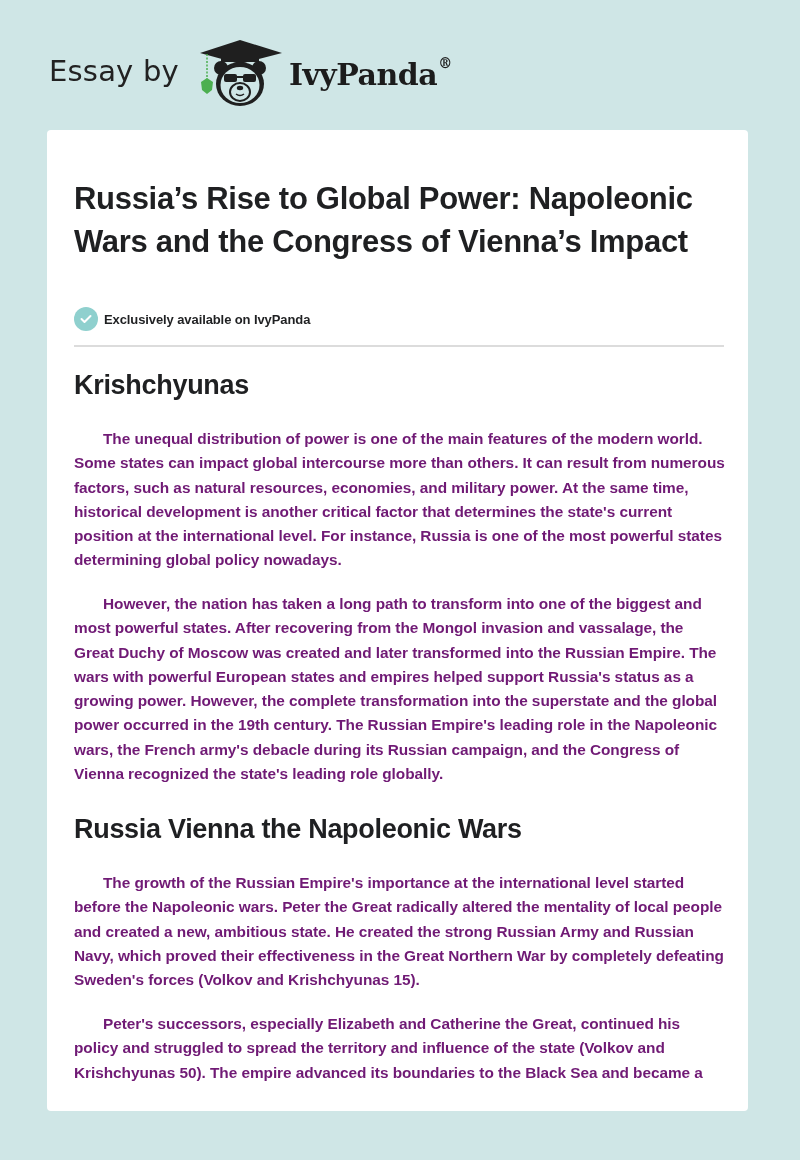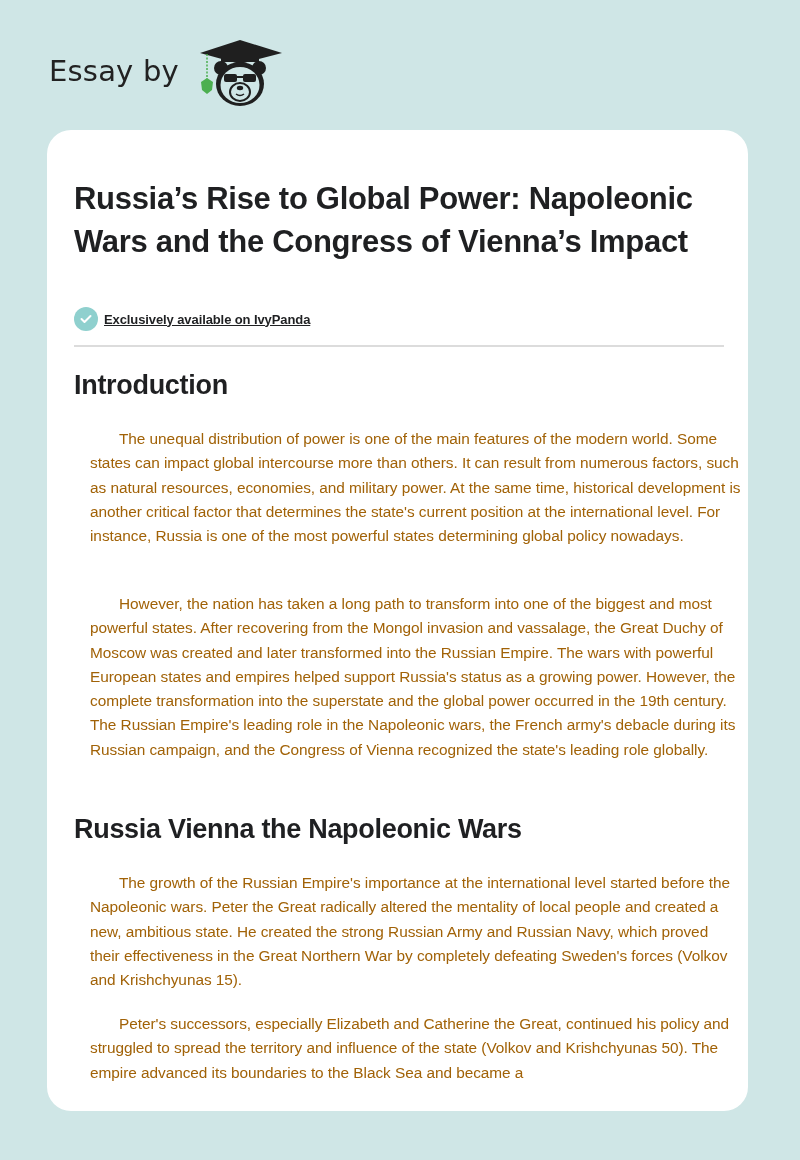--- a/index.html
+++ b/index.html
@@ -56,21 +56,21 @@
       top: -6px;
       margin-left: 1px;
     }
     .card {
       position: absolute;
       left: 47px;
       top: 130px;
       width: 701px;
       height: 981px;
       background: #ffffff;
-      border-radius: 24px;
+      border-radius: 4px;
       overflow: hidden;
       padding-left: 36px;
     }
     .card-inner {
       position: absolute;
       left: 27px;
       top: 0;
       width: 650px;
     }
     .title {
@@ -84,21 +84,20 @@
       line-height: 43px;
       color: #1f2022;
       letter-spacing: -0.3px;
     }
     .badge {
       position: absolute;
       top: 177px;
       left: 0;
       display: flex;
       align-items: center;
-      text-decoration: underline;
     }
     .badge-icon {
       width: 24px;
       height: 24px;
       border-radius: 50%;
       background: #8fd0ce;
       display: flex;
       align-items: center;
       justify-content: center;
       margin-right: 6px;
@@ -120,27 +119,28 @@
     .section-heading {
       position: absolute;
       left: 0;
       font-weight: bold;
       font-size: 27px;
       color: #1f2022;
       letter-spacing: -0.3px;
     }
     .para {
       position: absolute;
-      left: 16px;
+      left: 0;
       width: 652px;
       font-size: 15.4px;
       line-height: 24.3px;
-      color: #a16207;
+      color: #701a75;
       text-indent: 29px;
       letter-spacing: -0.05px;
+      font-weight: bold;
     }
   </style>
 </head>
 <body>
 
 <div class="header">
   <div class="brand">
     <span class="essay-by">Essay by</span>
     <span class="logo-mark">
       <svg width="86" height="72" viewBox="0 0 86 72">
@@ -159,39 +159,40 @@
 
         <rect x="27" y="38" width="13" height="8" rx="2" fill="#1f1f1f"></rect>
         <rect x="46" y="38" width="13" height="8" rx="2" fill="#1f1f1f"></rect>
         <rect x="39" y="40" width="8" height="2" fill="#1f1f1f"></rect>
 
         <ellipse cx="43" cy="56" rx="10" ry="9" fill="#cfe6e6" stroke="#1f1f1f" stroke-width="2"></ellipse>
         <ellipse cx="43" cy="52" rx="3.2" ry="2.2" fill="#1f1f1f"></ellipse>
         <path d="M39,58 Q43,61 47,58" stroke="#1f1f1f" stroke-width="1.5" fill="none"></path>
       </svg>
     </span>
+    <span class="logo-name"><span>IvyPanda</span><sup>®</sup></span>
   </div>
 </div>
 
 <div class="card">
   <div class="card-inner">
     <h1 class="title">Russia’s Rise to Global Power: Napoleonic Wars and the Congress of Vienna’s Impact</h1>
 
     <div class="badge">
       <span class="badge-icon">
         <svg width="12" height="10" viewBox="0 0 12 10">
           <path d="M1.5,5 L4.5,8 L10.5,2" stroke="#ffffff" stroke-width="2" fill="none" stroke-linecap="round" stroke-linejoin="round"></path>
         </svg>
       </span>
       <span class="badge-text">Exclusively available on IvyPanda</span>
     </div>
 
     <div class="divider"></div>
 
-    <h2 class="section-heading" style="top:240px;">Introduction</h2>
+    <h2 class="section-heading" style="top:240px;">Krishchyunas</h2>
 
     <p class="para" style="top:297px;">The unequal distribution of power is one of the main features of the modern world. Some states can impact global intercourse more than others. It can result from numerous factors, such as natural resources, economies, and military power. At the same time, historical development is another critical factor that determines the state's current position at the international level. For instance, Russia is one of the most powerful states determining global policy nowadays.</p>
 
     <p class="para" style="top:462px;">However, the nation has taken a long path to transform into one of the biggest and most powerful states. After recovering from the Mongol invasion and vassalage, the Great Duchy of Moscow was created and later transformed into the Russian Empire. The wars with powerful European states and empires helped support Russia's status as a growing power. However, the complete transformation into the superstate and the global power occurred in the 19th century. The Russian Empire's leading role in the Napoleonic wars, the French army's debacle during its Russian campaign, and the Congress of Vienna recognized the state's leading role globally.</p>
 
     <h2 class="section-heading" style="top:684px;">Russia Vienna the Napoleonic Wars</h2>
 
     <p class="para" style="top:741px;">The growth of the Russian Empire's importance at the international level started before the Napoleonic wars. Peter the Great radically altered the mentality of local people and created a new, ambitious state. He created the strong Russian Army and Russian Navy, which proved their effectiveness in the Great Northern War by completely defeating Sweden's forces (Volkov and Krishchyunas 15).</p>
 
     <p class="para" style="top:882px;">Peter's successors, especially Elizabeth and Catherine the Great, continued his policy and struggled to spread the territory and influence of the state (Volkov and Krishchyunas 50). The empire advanced its boundaries to the Black Sea and became a</p>

